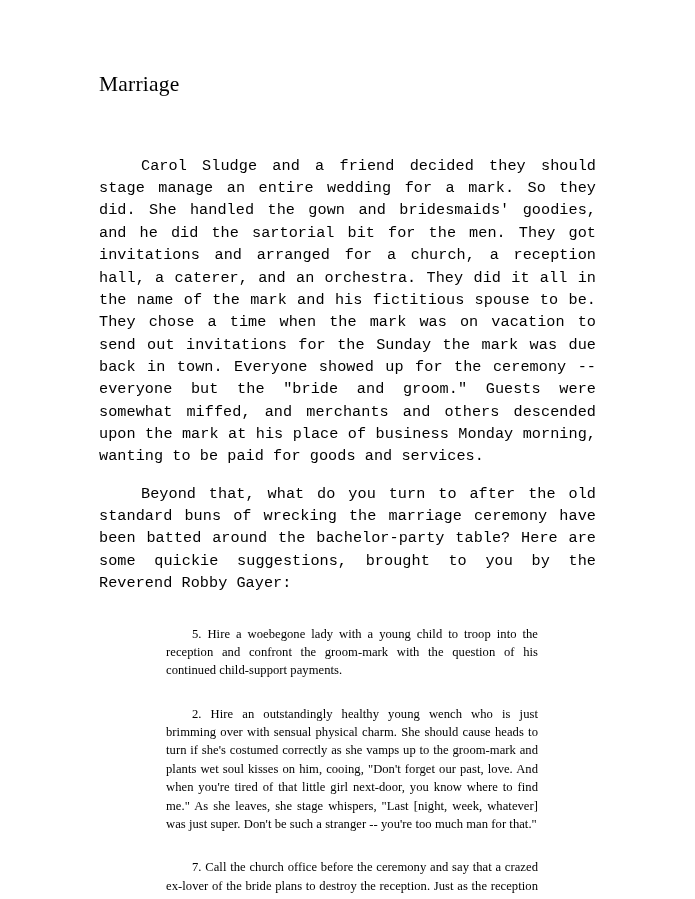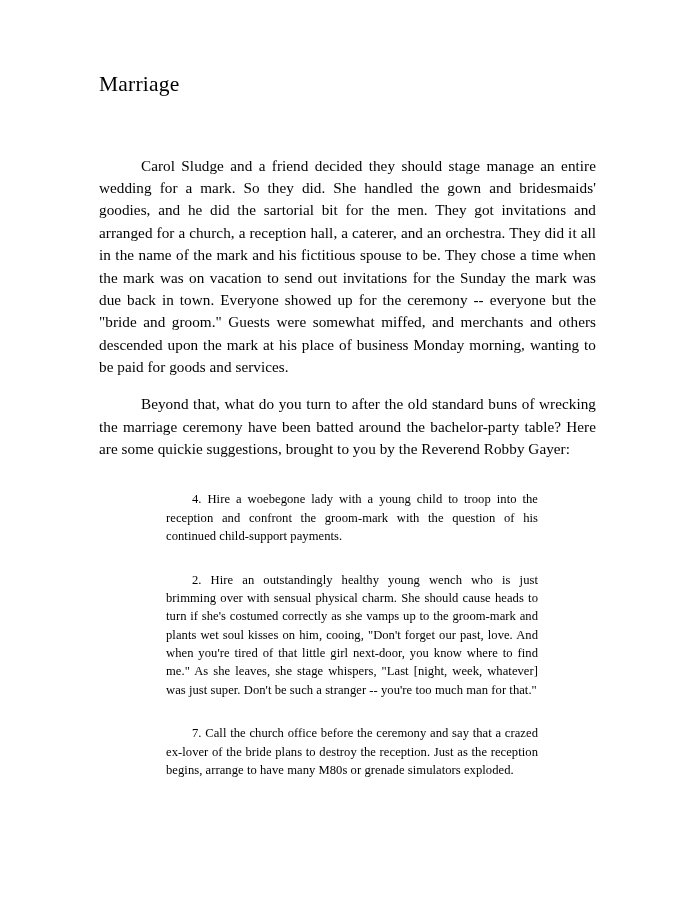--- a/index.html
+++ b/index.html
@@ -38,20 +38,21 @@
     line-height: 1.2;
   }
   .body-block {
     margin-top: 57px;
     font-size: 15.2px;
     line-height: 1.47;
     text-align: justify;
     text-justify: inter-word;
     text-indent: 42px;
     letter-spacing: 0.05px;
+    font-family: Liberation Mono, monospace;
   }
   .body-block.second {
     margin-top: 8px;
   }
   .list {
     margin-top: 30px;
     padding-left: 67px;
     width: 372px;
   }
   .list-item {
@@ -73,19 +74,19 @@
 <div class="page">
   <div class="content">
 
     <h1 class="doc-title">Marriage</h1>
 
     <p class="body-block">Carol Sludge and a friend decided they should stage manage an entire wedding for a mark.  So they did.  She handled the gown and bridesmaids' goodies, and he did the sartorial bit for the men.  They got invitations and arranged for a church, a reception hall, a caterer, and an orchestra.  They did it all in the name of the mark and his fictitious spouse to be.  They chose a time when the mark was on vacation to send out invitations for the Sunday the mark was due back in town.  Everyone showed up for the ceremony -- everyone but the "bride and groom."  Guests were somewhat miffed, and merchants and others descended upon the mark at his place of business Monday morning, wanting to be paid for goods and services.</p>
 
     <p class="body-block second">Beyond that, what do you turn to after the old standard buns of wrecking the marriage ceremony have been batted around the bachelor-party table?  Here are some quickie suggestions, brought to you by the Reverend Robby Gayer:</p>
 
     <div class="list">
-      <p class="list-item">4.  Hire a woebegone lady with a young child to troop into the reception and confront the groom-mark with the question of his continued child-support payments.</p>
+      <p class="list-item">5.  Hire a woebegone lady with a young child to troop into the reception and confront the groom-mark with the question of his continued child-support payments.</p>
       <p class="list-item">2.  Hire an outstandingly healthy young wench who is just brimming over with sensual physical charm.  She should cause heads to turn if she's costumed correctly as she vamps up to the groom-mark and plants wet soul kisses on him, cooing, "Don't forget our past, love.  And when you're tired of that little girl next-door, you know where to find me."  As she leaves, she stage whispers, "Last [night, week, whatever] was just super.  Don't be such a stranger -- you're too much man for that."</p>
       <p class="list-item last">7.  Call the church office before the ceremony and say that a crazed ex-lover of the bride plans to destroy the reception. Just as the reception begins, arrange to have many M80s or grenade simulators exploded.</p>
     </div>
 
   </div>
 </div>
 
 </body></html>

